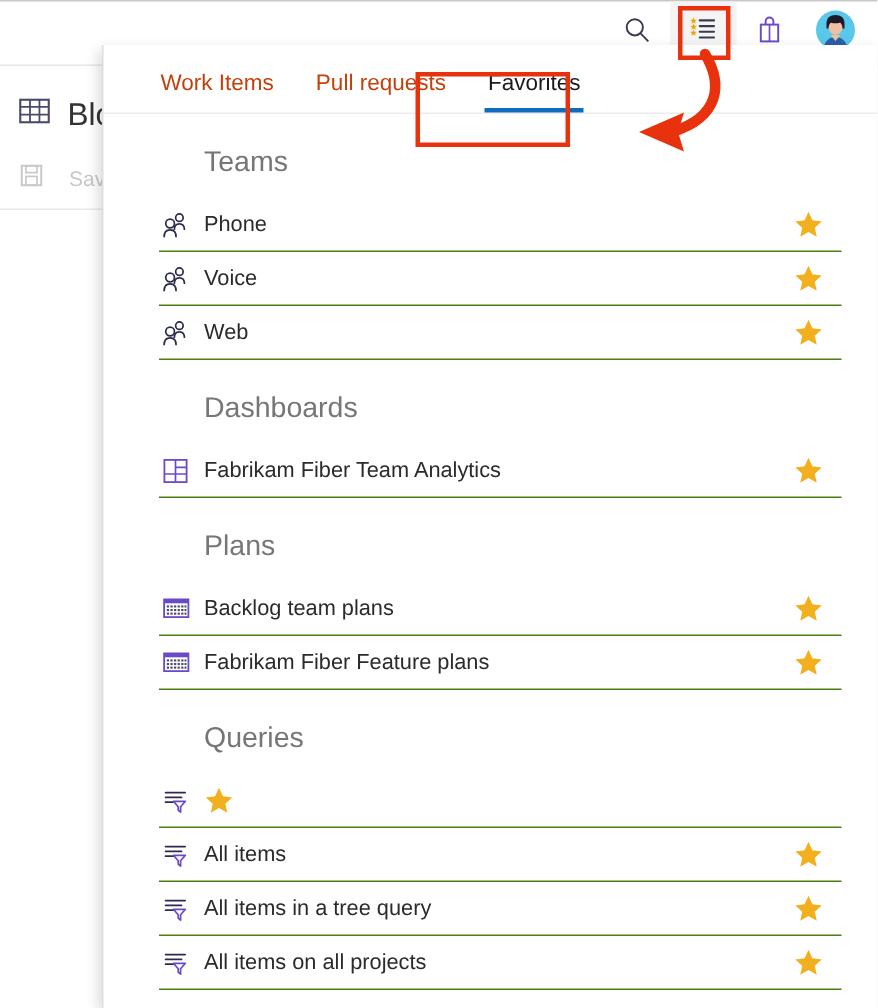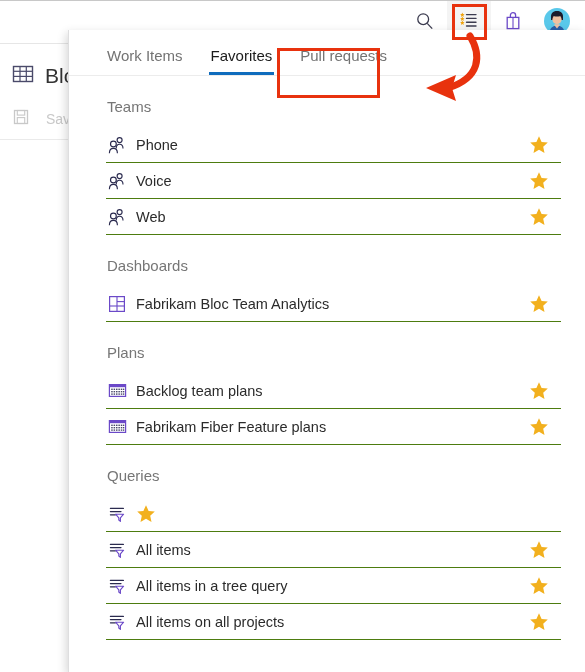--- a/index.html
+++ b/index.html
@@ -99,44 +99,45 @@
     height: 46px;
     border-bottom: 1px solid #ececec;
     display: flex;
     align-items: flex-end;
     padding-left: 24px;
     box-sizing: border-box;
   }
   .tab {
     position: relative;
     font-size: 15px;
-    color: #737373;
+    color: #c2410c;
     padding: 0 14px 11px 14px;
     cursor: pointer;
     white-space: nowrap;
   }
   .tab.selected { color: #1b1b1b; }
   .tab.selected::after {
     content: "";
     position: absolute;
     left: 12px; right: 12px; bottom: 0;
     height: 3px;
     background: #0f6cbd;
   }
 
   #panel-body {
     position: relative;
     height: 595px;
     overflow: hidden;
   }
 
   .section-header {
-    font-size: 15px;
+    font-size: 19px;
     color: #767676;
     padding: 22px 0 12px 38px;
+    margin-left: 29px;
   }
 
   .fav-list { margin: 0; padding: 0; list-style: none; }
 
   .fav-row {
     position: relative;
     height: 35px;
     margin: 0 24px 0 37px;
     display: flex;
     align-items: center;
@@ -277,22 +278,22 @@
       </span>
       <span>Save</span>
     </div>
   </div>
 </div>
 
 <div id="favorites-panel">
 
   <div id="panel-tabs">
     <div class="tab">Work Items</div>
+    <div class="tab">Pull requests</div>
     <div class="tab selected">Favorites</div>
-    <div class="tab">Pull requests</div>
   </div>
 
   <div id="panel-body">
 
     <div class="section-header">Teams</div>
     <ul class="fav-list">
       <li class="fav-row">
         <span class="fav-icon">
           <svg width="20" height="18" viewBox="0 0 20 18">
             <circle cx="12.6" cy="4.1" r="2.5" fill="none" stroke="#2b2b4f" stroke-width="1.15"></circle>
@@ -346,21 +347,21 @@
     <ul class="fav-list">
       <li class="fav-row">
         <span class="fav-icon">
           <svg width="18" height="18" viewBox="0 0 18 18">
             <rect x="1.6" y="1.6" width="14.8" height="14.8" fill="none" stroke="#6b49c8" stroke-width="1.2"></rect>
             <line x1="9.0" y1="1.6" x2="9.0" y2="16.4" stroke="#6b49c8" stroke-width="1.1"></line>
             <line x1="1.6" y1="11.0" x2="16.4" y2="11.0" stroke="#6b49c8" stroke-width="1.1"></line>
             <line x1="9.0" y1="6.6" x2="16.4" y2="6.6" stroke="#6b49c8" stroke-width="1.1"></line>
           </svg>
         </span>
-        <span class="fav-label">Fabrikam Bloc Team Analytics</span>
+        <span class="fav-label">Fabrikam Fiber Team Analytics</span>
         <span class="fav-star">
           <svg width="20" height="20" viewBox="0 0 20 20">
               <polygon points="10,1.2 12.6,6.9 18.8,7.6 14.2,11.8 15.5,17.9 10,14.7 4.5,17.9 5.8,11.8 1.2,7.6 7.4,6.9" fill="#F2B01E"></polygon>
             </svg>
         </span>
       </li>
     </ul>
 
     <div class="section-header">Plans</div>
     <ul class="fav-list">

